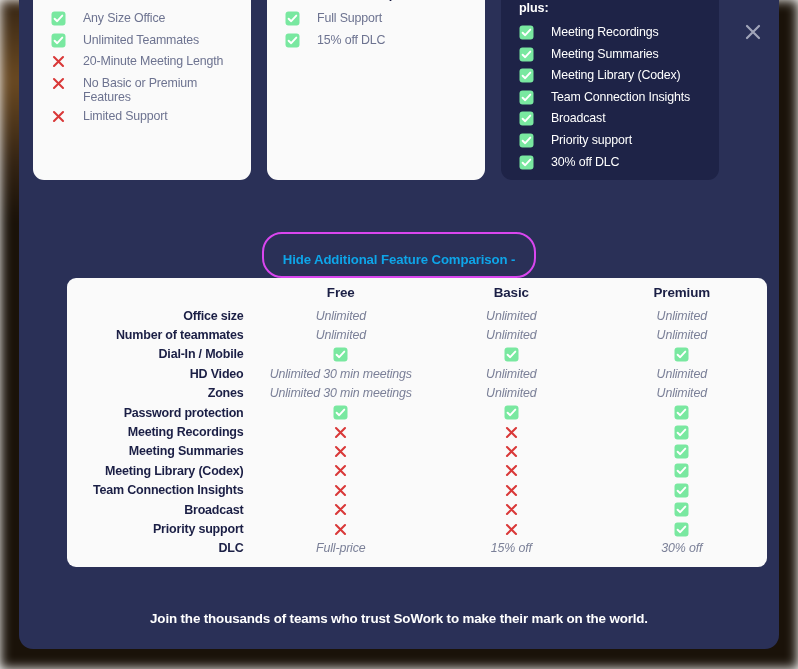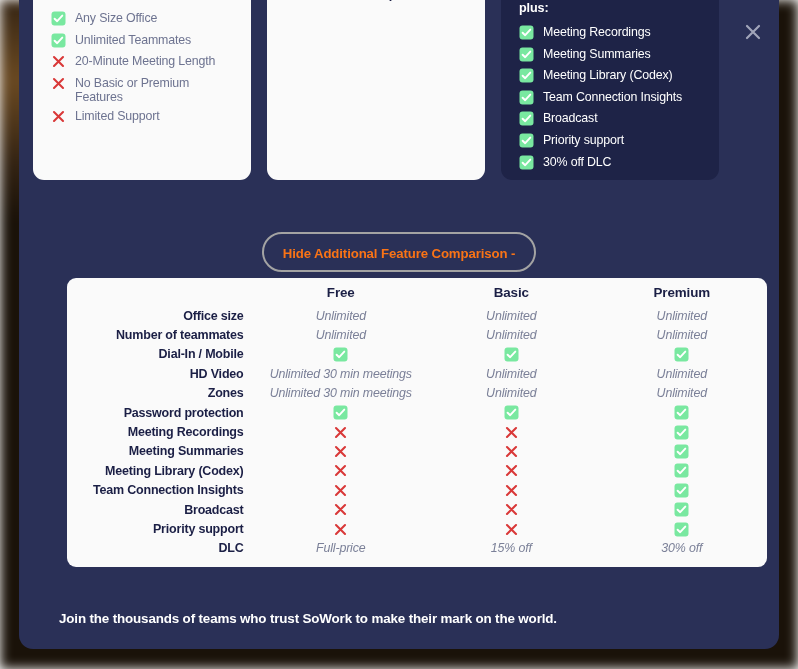--- a/index.html
+++ b/index.html
@@ -95,21 +95,21 @@
     margin-top: 13px;
     margin-bottom: 8px;
   }
   .card.light .card-heading { color: #1b1f45; }
   .card.dark  .card-heading { color: #ffffff; }
 
   .feat-list { list-style: none; }
   .feat {
     display: flex;
     align-items: flex-start;
-    gap: 9px;
+    gap: 17px;
     margin-bottom: 2px;
     min-height: 19.6px;
   }
   .feat-label {
     font-size: 12.4px;
     line-height: 14.6px;
     padding-top: 2px;
     letter-spacing: -.15px;
   }
   .card.light .feat-label { color: #6d7390; }
@@ -121,25 +121,25 @@
 
   
   #toggle-wrap {
     position: absolute;
     left: 0; right: 0;
     top: 258px;
     text-align: center;
   }
   #toggle-btn {
     display: inline-block;
-    padding: 12px 19px 9px;
-    border: 2px solid #a3a3a3;
+    padding: 18px 19px 9px;
+    border: 2px solid #d946ef;
     border-radius: 20px;
     background: transparent;
-    color: #f97316;
+    color: #0ea5e9;
     font-size: 13.2px;
     font-weight: bold;
     font-family: "Liberation Sans", sans-serif;
     letter-spacing: -.1px;
     cursor: pointer;
   }
 
   
   #table-card {
     position: absolute;
@@ -182,26 +182,25 @@
     white-space: nowrap;
     font-style: italic;
   }
   td.col-val .mk { display: inline-block; vertical-align: middle; margin: 0; }
 
   
   #footer {
     position: absolute;
     left: 0; right: 0;
     top: 637px;
-    text-align: left;
+    text-align: center;
     color: #ffffff;
     font-size: 13.4px;
     font-weight: bold;
     letter-spacing: -.15px;
-    padding-left: 40px;
   }
 </style>
 </head>
 <body>
 
 <div id="backdrop"></div>
 
 <div id="modal">
   <div id="modal-inner">
 
@@ -255,20 +254,38 @@
                   <path d="M3 3 L12 12 M12 3 L3 12" stroke="#d93838" stroke-width="2.1" stroke-linecap="round" fill="none"></path>
                 </svg>
               </span>
               <span class="feat-label">Limited Support</span>
             </li>
           </ul>
         </div>
         <div class="card light">
           <div class="card-heading">All Free features, plus:</div>
           <ul class="feat-list">
+            <li class="feat">
+              <span class="mk">
+                <svg width="15" height="15" viewBox="0 0 15 15">
+                  <rect x="0.5" y="0.5" width="14" height="14" rx="3" fill="#79e8a0"></rect>
+                  <path d="M3.6 7.7 L6.2 10.2 L11.3 4.6" stroke="#ffffff" stroke-width="1.9" fill="none" stroke-linecap="round" stroke-linejoin="round"></path>
+                </svg>
+              </span>
+              <span class="feat-label">Full Support</span>
+            </li>
+            <li class="feat">
+              <span class="mk">
+                <svg width="15" height="15" viewBox="0 0 15 15">
+                  <rect x="0.5" y="0.5" width="14" height="14" rx="3" fill="#79e8a0"></rect>
+                  <path d="M3.6 7.7 L6.2 10.2 L11.3 4.6" stroke="#ffffff" stroke-width="1.9" fill="none" stroke-linecap="round" stroke-linejoin="round"></path>
+                </svg>
+              </span>
+              <span class="feat-label">15% off DLC</span>
+            </li>
           </ul>
         </div>
         <div class="card dark">
           <div class="card-heading">All Free and Basic features, plus:</div>
           <ul class="feat-list">
             <li class="feat">
               <span class="mk">
                 <svg width="15" height="15" viewBox="0 0 15 15">
                   <rect x="0.5" y="0.5" width="14" height="14" rx="3" fill="#79e8a0"></rect>
                   <path d="M3.6 7.7 L6.2 10.2 L11.3 4.6" stroke="#ffffff" stroke-width="1.9" fill="none" stroke-linecap="round" stroke-linejoin="round"></path>

